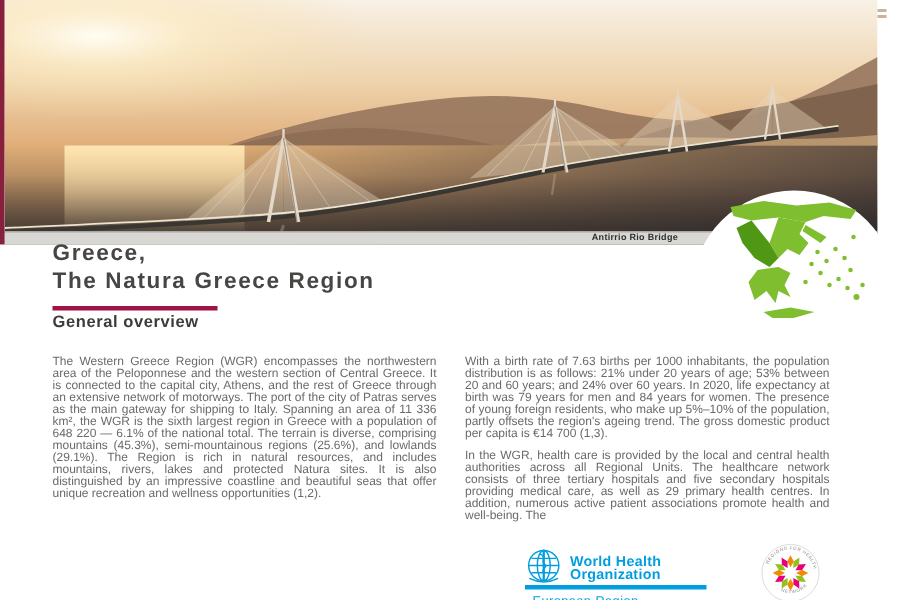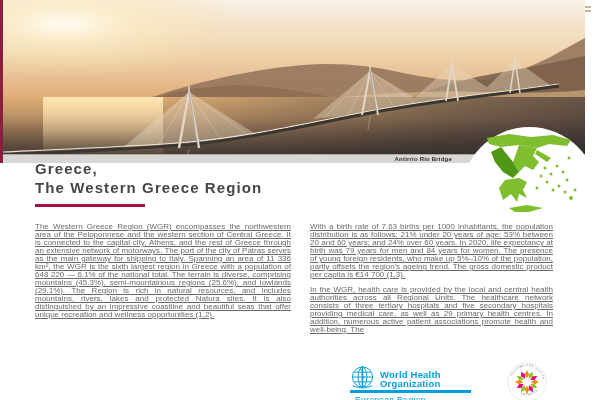--- a/index.html
+++ b/index.html
@@ -24,22 +24,22 @@
   .badge svg { position:absolute; left:16px; top:5px; }
 
   .title { position:absolute; left:35px; top:160px; margin:0; z-index:4;
            font-size:15px; line-height:18.5px; font-weight:bold; color:#474645; letter-spacing:1.1px; }
 
   .rule { position:absolute; left:35px; top:204px; width:110px; height:3px; background:#a01245; z-index:4; }
 
   .heading { position:absolute; left:35px; top:209px; margin:0; z-index:4;
              font-size:11px; font-weight:bold; color:#3b3b3a; letter-spacing:.4px; }
 
-  .col { position:absolute; top:223px; z-index:4; font-size:8px; line-height:8px;
-         color:#6a6a6a; text-align:justify;text-decoration:underline; }
+  .col { position:absolute; top:237px; z-index:4; font-size:8px; line-height:8px;
+         color:#6a6a6a; text-align:justify; }
   .col p { margin:0 0 7px 0; }
   .col1 { left:35px;  width:256px; }
   .col2 { left:310px; width:243px; }
 
   .who { position:absolute; left:350px; top:366px; width:121px; z-index:4; }
   .who-row { display:flex; align-items:center; }
   .who-emblem { width:25px; height:23px; flex:none; }
   .who-name { font-size:9.5px; line-height:9.5px; font-weight:bold; color:#009ee0;
               margin-left:5px; padding-top:3px; letter-spacing:.2px; }
   .who-bar { height:2.5px; background:#009ee0; margin-top:1px; }
@@ -170,25 +170,26 @@
           <circle cx="90" cy="26" r="1.5"></circle>
         <circle cx="96" cy="58" r="1.5"></circle>
           <circle cx="58" cy="56" r="1.5"></circle>
       </g>
       <path d="M22,15 L34,30 L40,40 L34,46 L24,40 L16,30 L12,20 Z" fill="#4f9714"></path>
     </svg>
   </div>
 
   <h1 class="title">
     <span>Greece,</span><br>
-    <span>The Western Greece Region</span>
+    <span>The Natura Greece Region</span>
   </h1>
 
   <div class="rule"></div>
 
+  <h2 class="heading">General overview</h2>
 
   <div class="col col1">
     <p>The Western Greece Region (WGR) encompasses the northwestern area of the Peloponnese and the western section of Central Greece. It is connected to the capital city, Athens, and the rest of Greece through an extensive network of motorways. The port of the city of Patras serves as the main gateway for shipping to Italy. Spanning an area of 11 336 km², the WGR is the sixth largest region in Greece with a population of 648 220 — 6.1% of the national total. The terrain is diverse, comprising mountains (45.3%), semi-mountainous regions (25.6%), and lowlands (29.1%). The Region is rich in natural resources, and includes mountains, rivers, lakes and protected Natura sites. It is also distinguished by an impressive coastline and beautiful seas that offer unique recreation and wellness opportunities (1,2).</p>
   </div>
 
   <div class="col col2">
     <p>With a birth rate of 7.63 births per 1000 inhabitants, the population distribution is as follows: 21% under 20 years of age; 53% between 20 and 60 years; and 24% over 60 years. In 2020, life expectancy at birth was 79 years for men and 84 years for women. The presence of young foreign residents, who make up 5%–10% of the population, partly offsets the region's ageing trend. The gross domestic product per capita is €14 700 (1,3).</p>
     <p>In the WGR, health care is provided by the local and central health authorities across all Regional Units. The healthcare network consists of three tertiary hospitals and five secondary hospitals providing medical care, as well as 29 primary health centres. In addition, numerous active patient associations promote health and well-being. The</p>
   </div>
 

